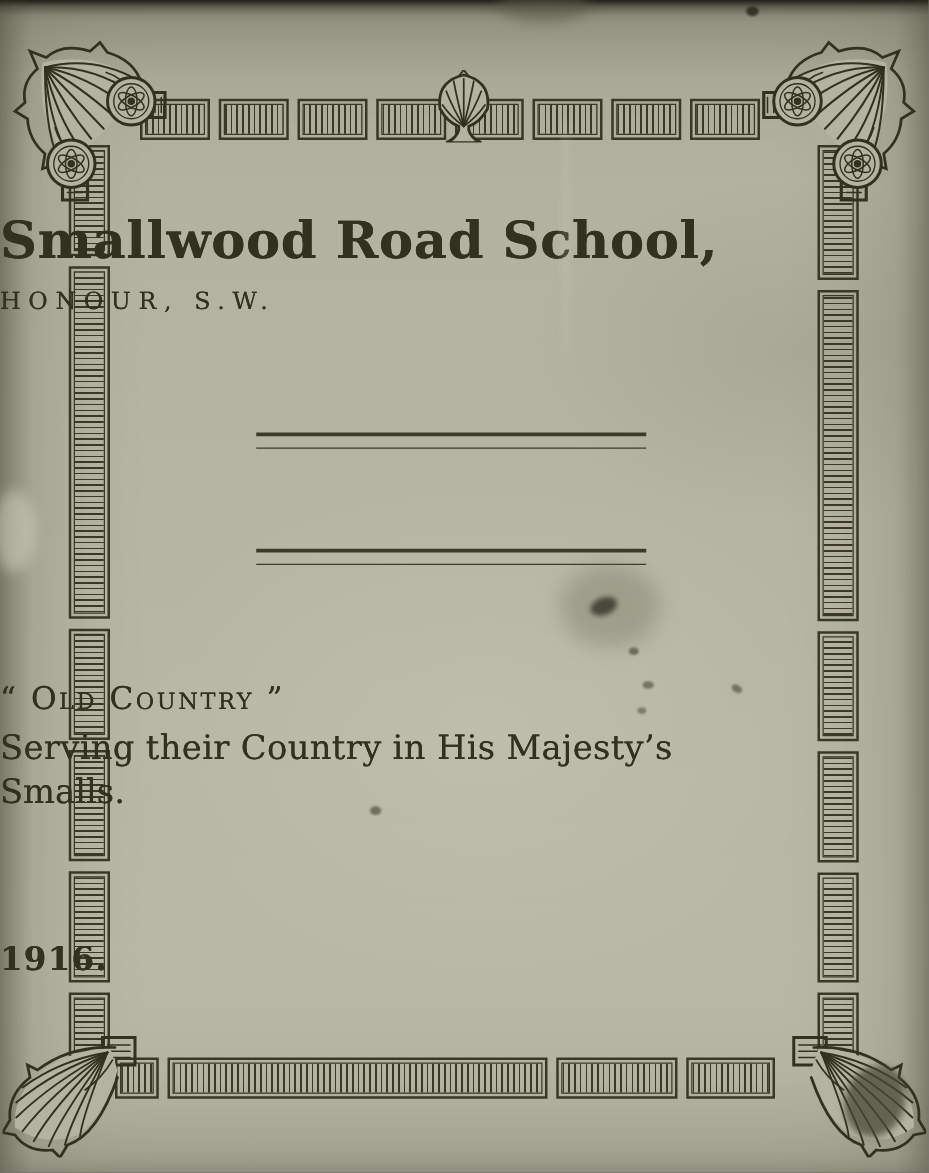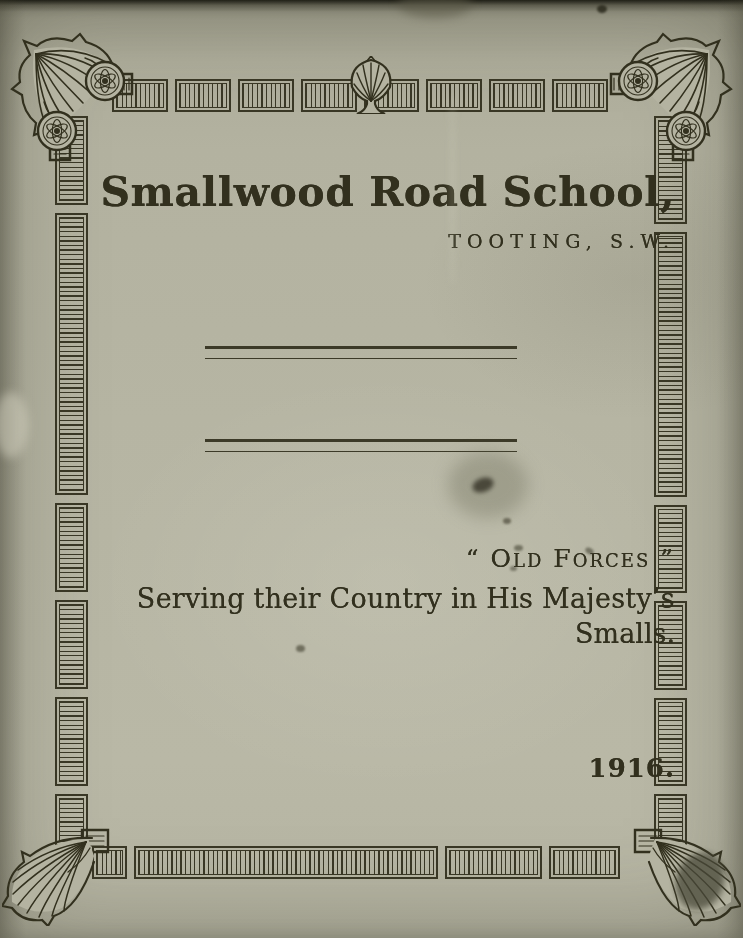--- a/index.html
+++ b/index.html
@@ -42,21 +42,21 @@
 
   
   .orn{position:absolute;}
   .orn.tl{left:10px;top:32px;width:125px;height:130px;}
   .orn.tr{left:608px;top:32px;width:125px;height:130px;transform:scaleX(-1);}
   .orn.bl{left:2px;top:828px;width:112px;height:98px;}
   .orn.br{left:629px;top:828px;width:112px;height:98px;transform:scaleX(-1);}
   .orn.shell{left:345px;top:56px;width:52px;height:58px;}
 
   
-  .txt{position:absolute;left:0;width:675px;text-align:right;
+  .txt{position:absolute;left:0;width:675px;text-align:left;
        text-shadow:0 0 0.5px rgba(47,45,30,0.9);}
   .school{top:168px;font-size:41px;font-weight:700;letter-spacing:0.5px;}
   .location{top:230px;font-size:19px;letter-spacing:0.32em;}
   .honour{top:377px;font-size:31px;letter-spacing:0.17em;word-spacing:0.45em;}
   .quote{top:544px;font-size:25px;font-variant:small-caps;letter-spacing:0.08em;}
   .dedic1{top:583px;font-size:27px;letter-spacing:0.01em;}
   .dedic2{top:618px;font-size:27px;}
   .year{top:753px;font-size:26px;font-weight:700;letter-spacing:1px;}
   .rule{position:absolute;left:205px;width:312px;height:9px;
         border-top:3px solid var(--ink);border-bottom:1.6px solid var(--ink);opacity:.92;}
@@ -300,26 +300,26 @@
         <path d="M84,14 Q46,66 37,89" stroke-width="1.5"></path>
         <path d="M84,14 Q54,70 50,88" stroke-width="1.5"></path>
         <path d="M84,14 Q62,70 62,83" stroke-width="1.5"></path>
         <path d="M90,10 Q54,8 28,28 L20,24 L22,34 Q4,48 6,68 L0,78 L10,80 Q20,94 40,92 L46,98 L52,88 Q76,80 92,34" stroke-width="2.2"></path>
         <path d="M88,20 Q80,34 66,44" stroke-width="1.3"></path>
       </g>
     </svg>
   </div>
 
   <div class="txt school">Smallwood Road School,</div>
-  <div class="txt location">TOOTING, S.W.</div>
+  <div class="txt location">HONOUR, S.W.</div>
 
   <div class="rule rule1"></div>
   <div class="rule rule2"></div>
 
-  <div class="txt quote">“ Old Forces ”</div>
+  <div class="txt quote">“ Old Country ”</div>
   <div class="txt dedic1">Serving their Country in His Majesty’s</div>
   <div class="txt dedic2">Smalls.</div>
 
   <div class="txt year">1916.</div>
 
   <div class="stain st-top"></div>
   <div class="stain st-topdot"></div>
   <div class="stain st-mid"></div>
   <div class="stain st-midcore"></div>
   <div class="stain st-sp1"></div>

